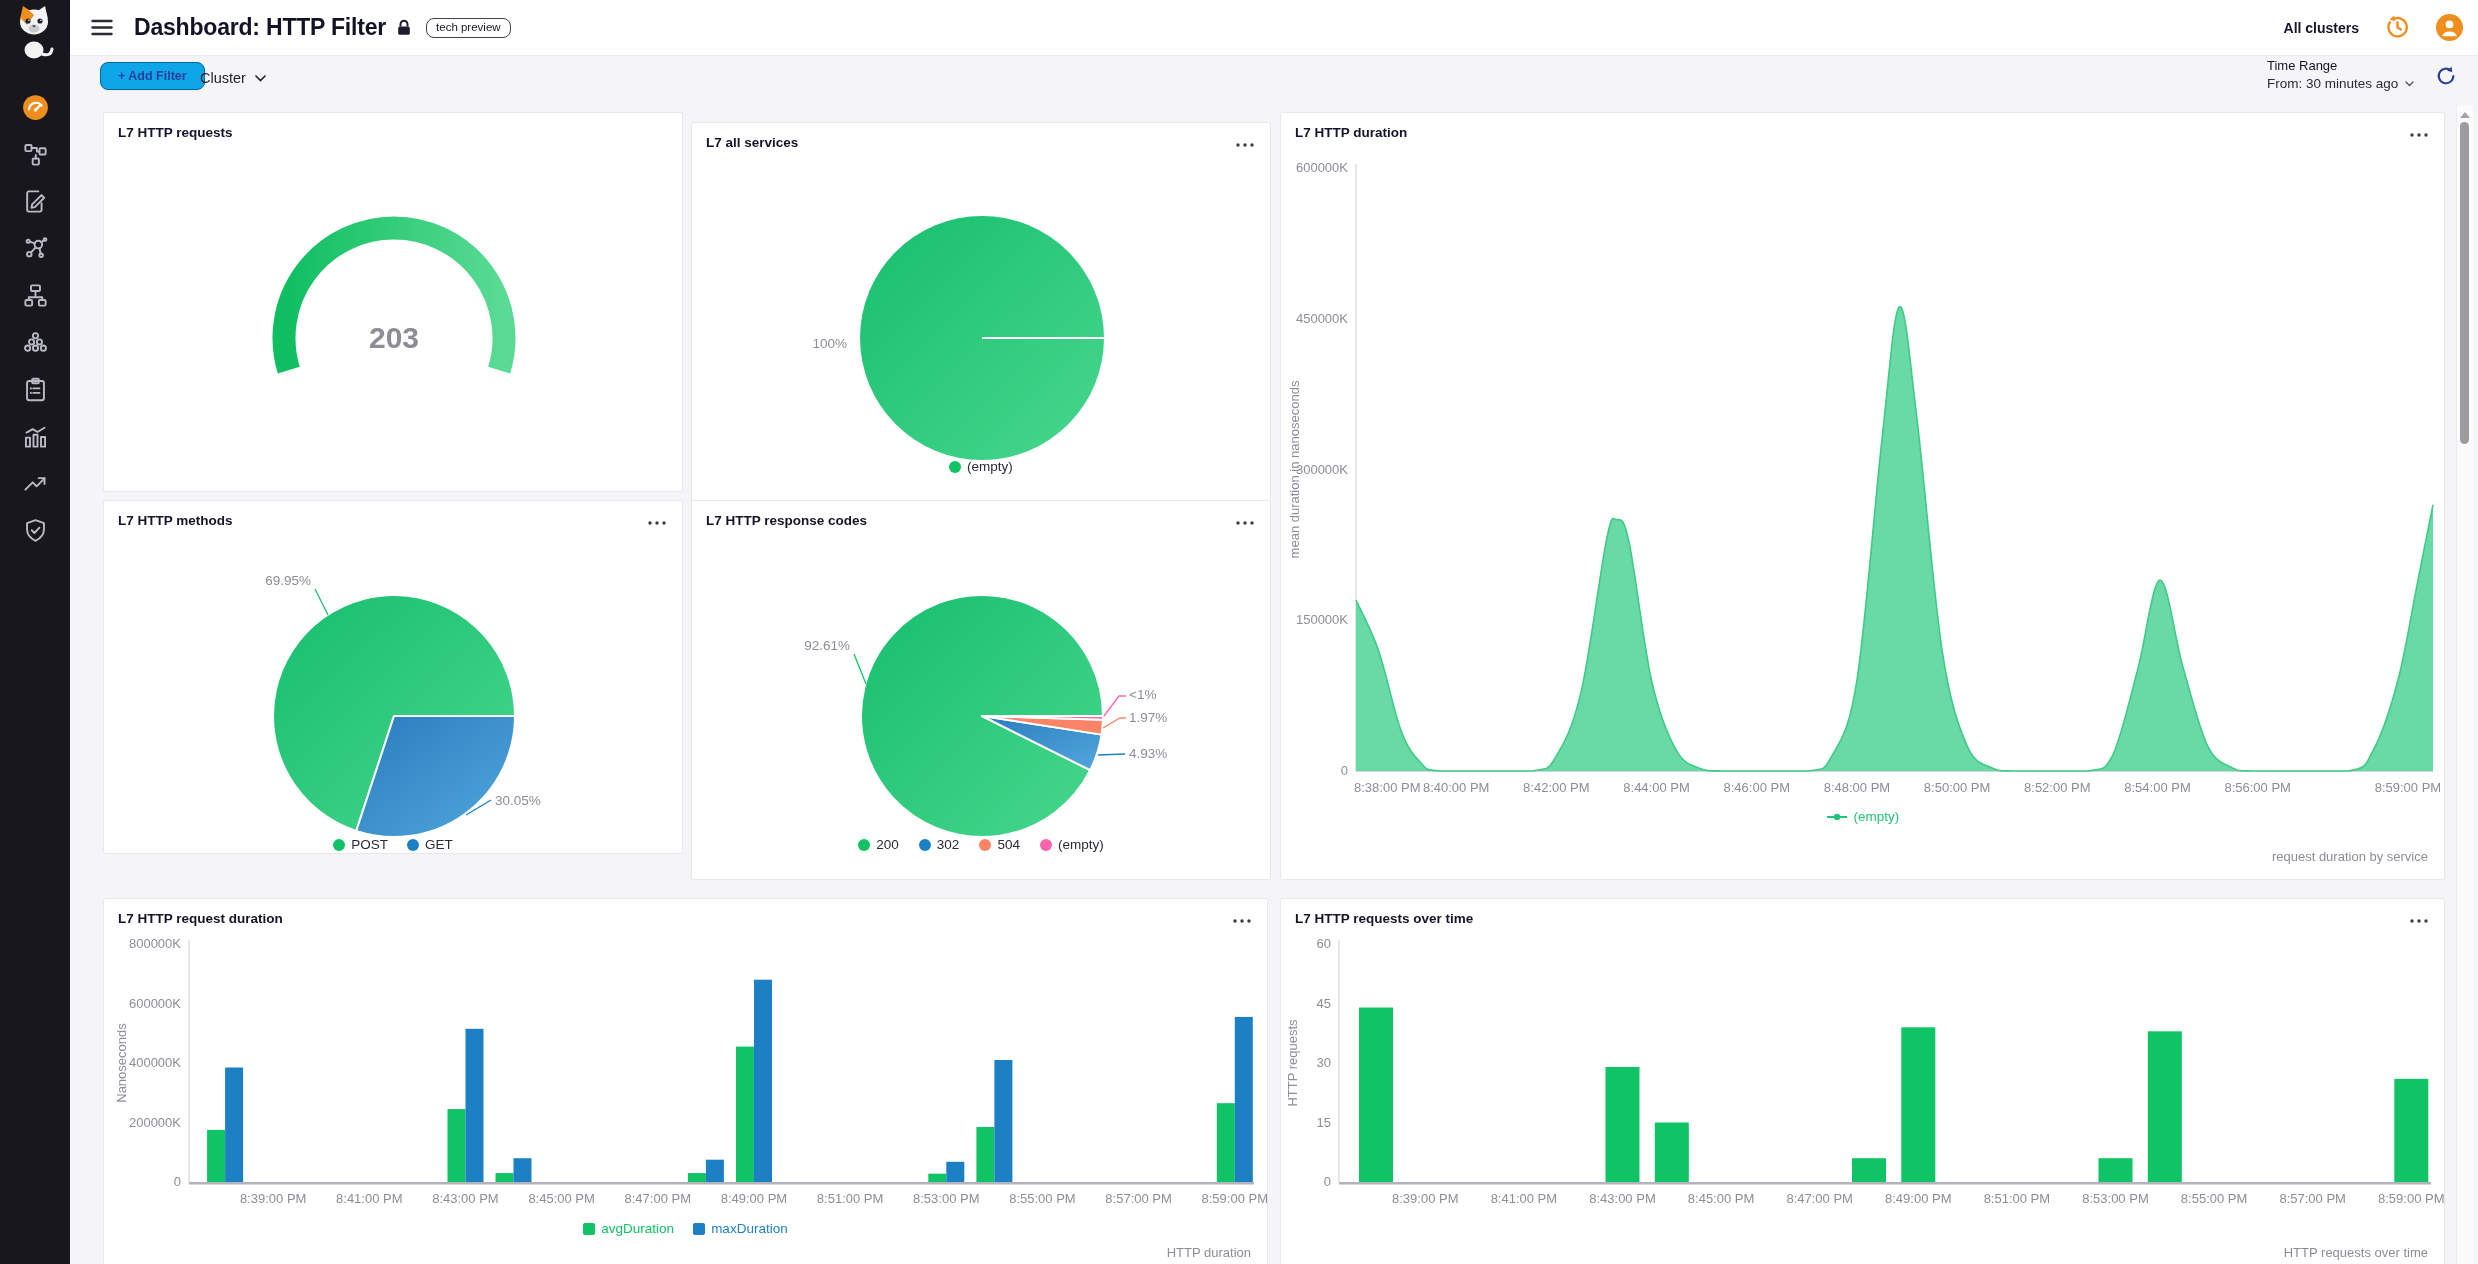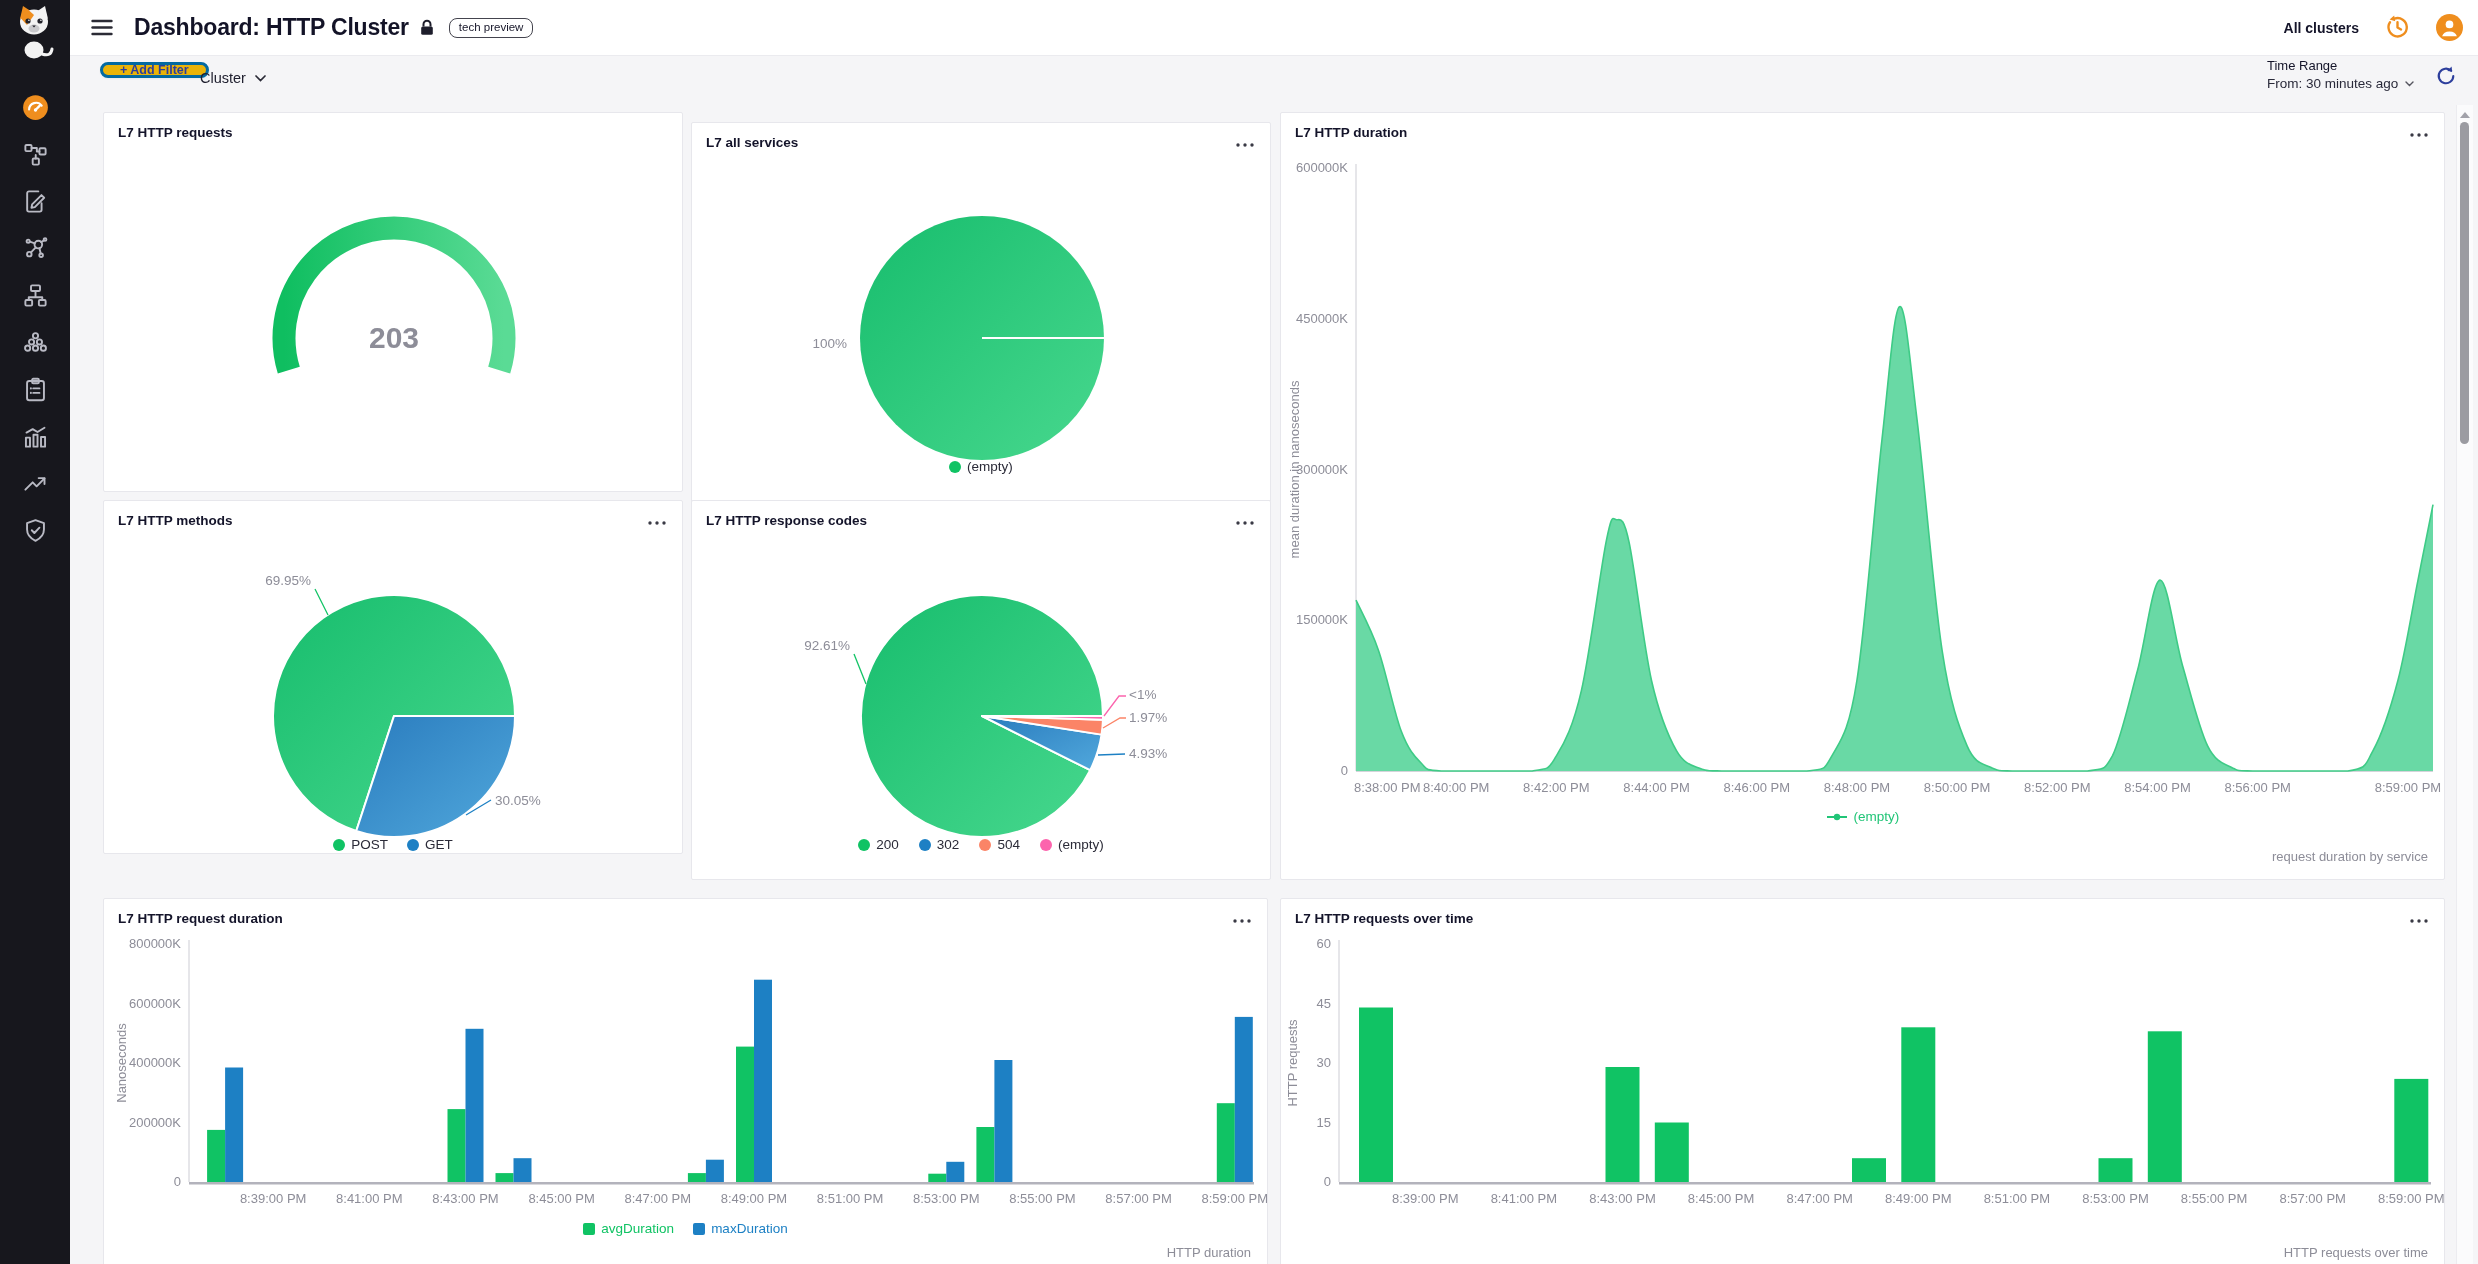--- a/index.html
+++ b/index.html
@@ -17,21 +17,21 @@
           border-bottom:1px solid #ebebef;display:flex;align-items:center;padding-left:21px;box-sizing:border-box;z-index:10}
   .hamburger{cursor:pointer;display:flex;align-items:center}
   .page-title{font-size:23px;font-weight:700;color:#131327;margin-left:21px;letter-spacing:-0.2px;white-space:nowrap}
   .lock{margin-left:11px;display:flex;align-items:center}
   .badge{margin-left:15px;font-size:11.5px;font-weight:500;border:1.5px solid #44444e;border-radius:8px;
          padding:2.5px 9px 3.5px;color:#17172a;white-space:nowrap}
   .topbar-right{margin-left:auto;display:flex;align-items:center;gap:25px;padding-right:15px}
   .all-clusters{font-size:14px;font-weight:700;color:#15152a;cursor:pointer}
   .icon-btn{cursor:pointer;display:flex;align-items:center}
   
-  .add-filter{position:absolute;left:100px;top:62px;height:16px;background:#eab308;border:3px solid #0369a1;border-radius:8px;
+  .add-filter{position:absolute;left:100px;top:62px;height:28px;background:#0ea5e9;border:1px solid #0369a1;border-radius:8px;
               padding:0 17px;font-size:12.5px;font-weight:700;color:#2c3e9c;display:flex;align-items:center;cursor:pointer;
               box-shadow:0 1px 2px rgba(20,20,40,.05);box-sizing:border-box}
   .cluster-dd{position:absolute;left:200px;top:62px;height:32px;display:flex;align-items:center;gap:9px;
               font-size:14.5px;font-weight:500;color:#212130;cursor:pointer}
   .time-range{position:absolute;left:2267px;top:58px}
   .tr-title{font-size:13px;font-weight:400;color:#15152a}
   .tr-value{font-size:13.5px;color:#2a2a3a;margin-top:3px;display:flex;align-items:center;gap:7px;cursor:pointer;white-space:nowrap}
   .refresh-btn{position:absolute;left:2434px;top:64px;cursor:pointer}
   
   .panel{position:absolute;background:#fff;border:1px solid #e7e7ec;border-radius:2px;box-sizing:border-box;overflow:hidden}
@@ -171,21 +171,21 @@
 <header class="topbar">
   <span class="hamburger">
     <svg width="22" height="17" viewBox="0 0 22 17">
         <g stroke="#2b2b35" stroke-width="2.4" stroke-linecap="round">
       <line x1="1.5" y1="2" x2="20.5" y2="2"></line>
           <line x1="1.5" y1="8.5" x2="20.5" y2="8.5"></line>
           <line x1="1.5" y1="15" x2="20.5" y2="15"></line>
         </g>
       </svg>
   </span>
-  <h1 class="page-title">Dashboard: HTTP Cluster</h1>
+  <h1 class="page-title">Dashboard: HTTP Filter</h1>
   <span class="lock">
     <svg width="14" height="17" viewBox="0 0 14 17">
       <path d="M3.5 7.5 V5.2 a3.5 3.5 0 0 1 7 0 V7.5" fill="none" stroke="#1d1d2b" stroke-width="2"></path>
       <rect x="1.2" y="7.5" width="11.6" height="8.3" rx="1.6" fill="#1d1d2b"></rect>
     </svg>
   </span>
   <span class="badge">tech preview</span>
   <div class="topbar-right">
     <span class="all-clusters">All clusters</span>
     <span class="icon-btn">

